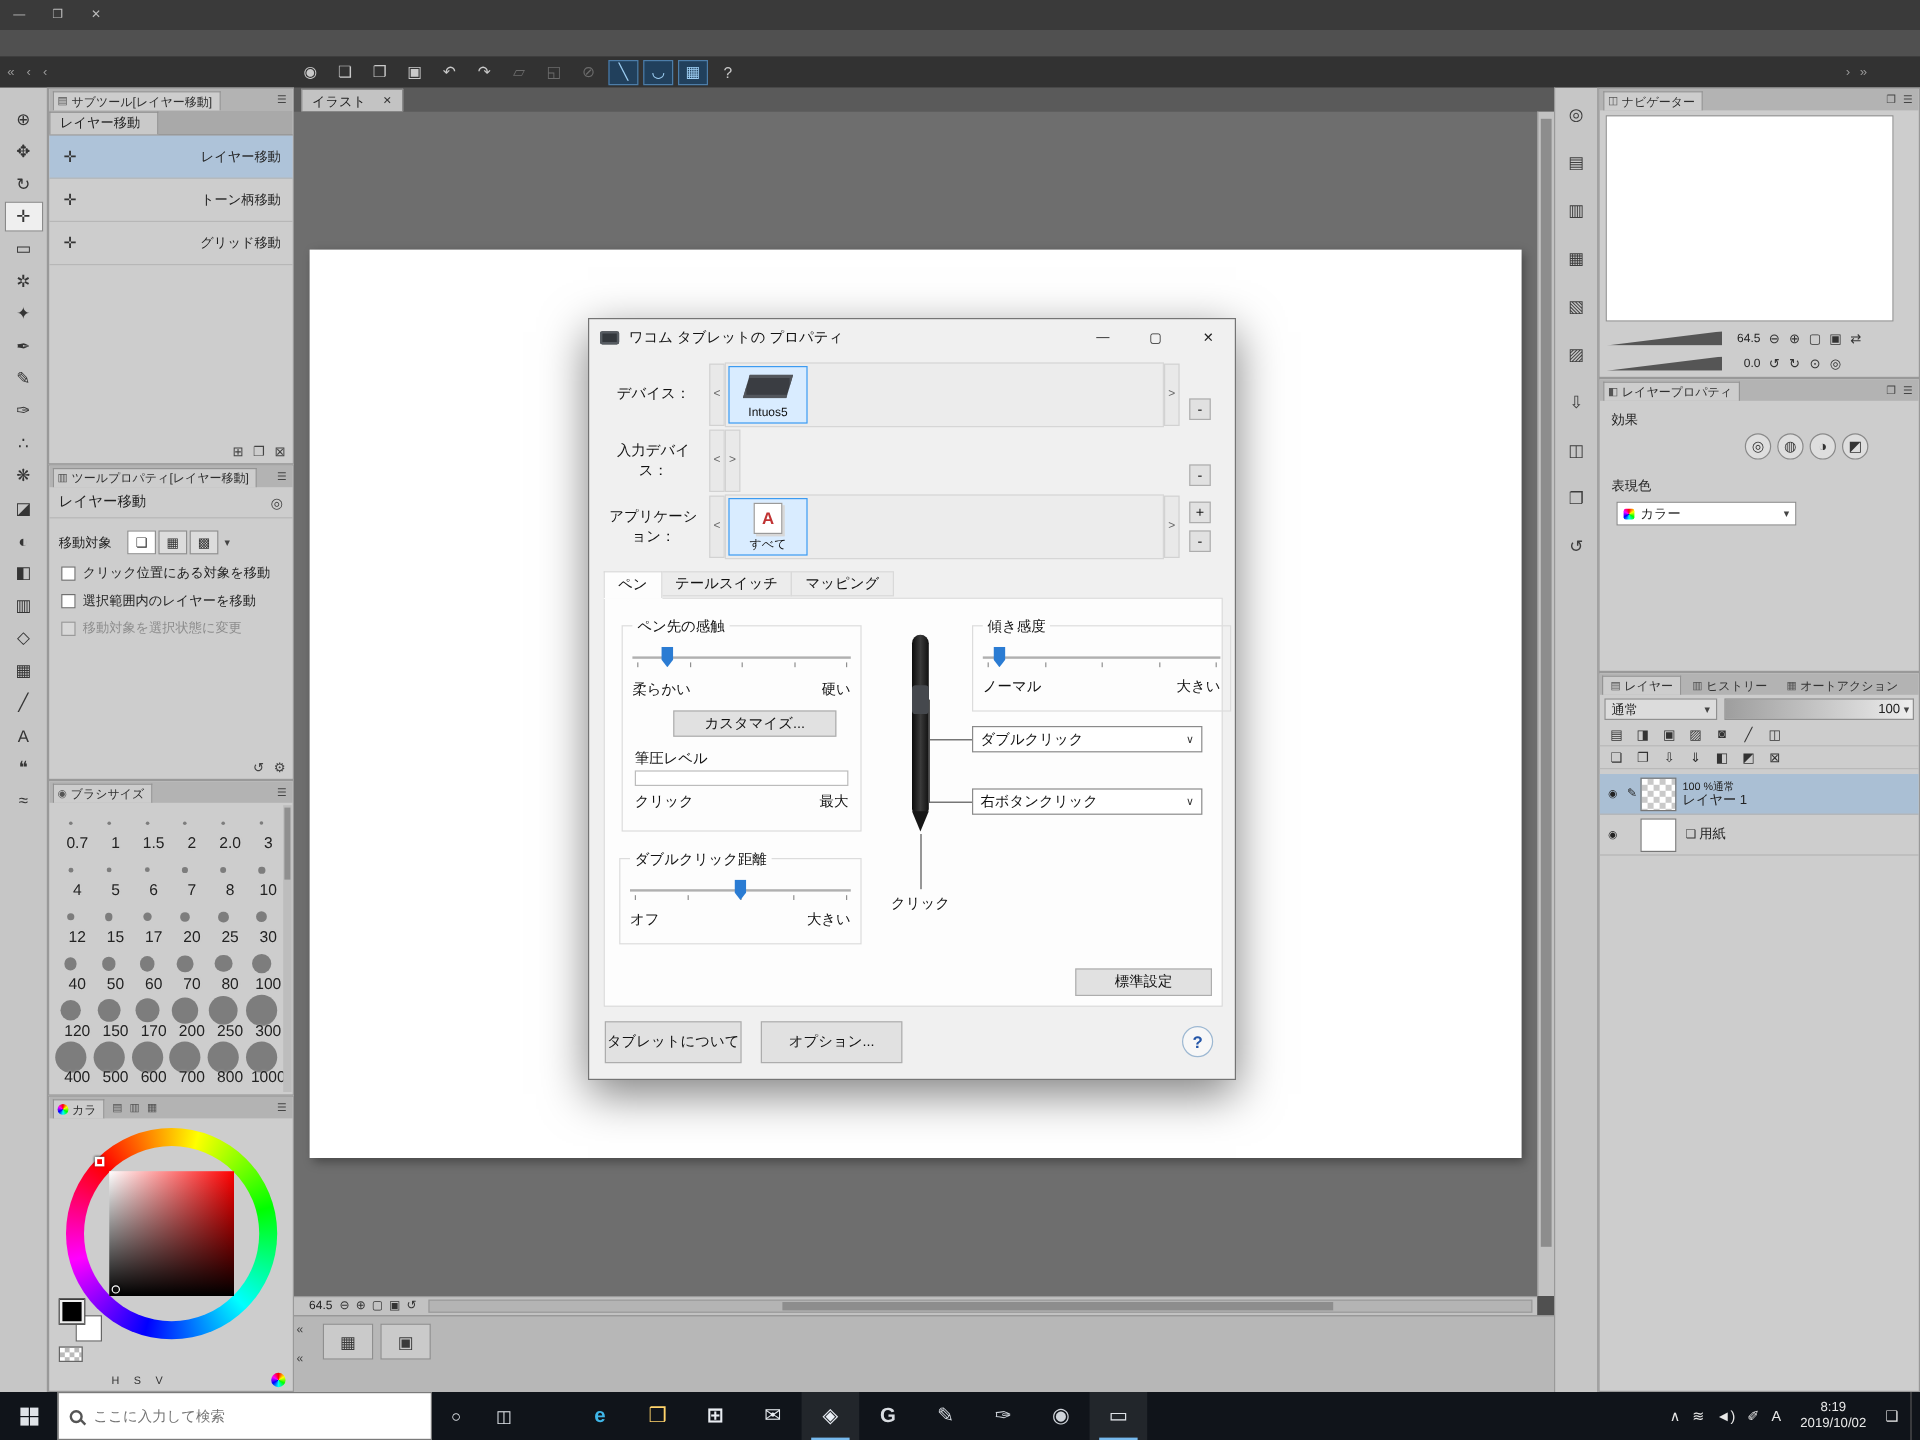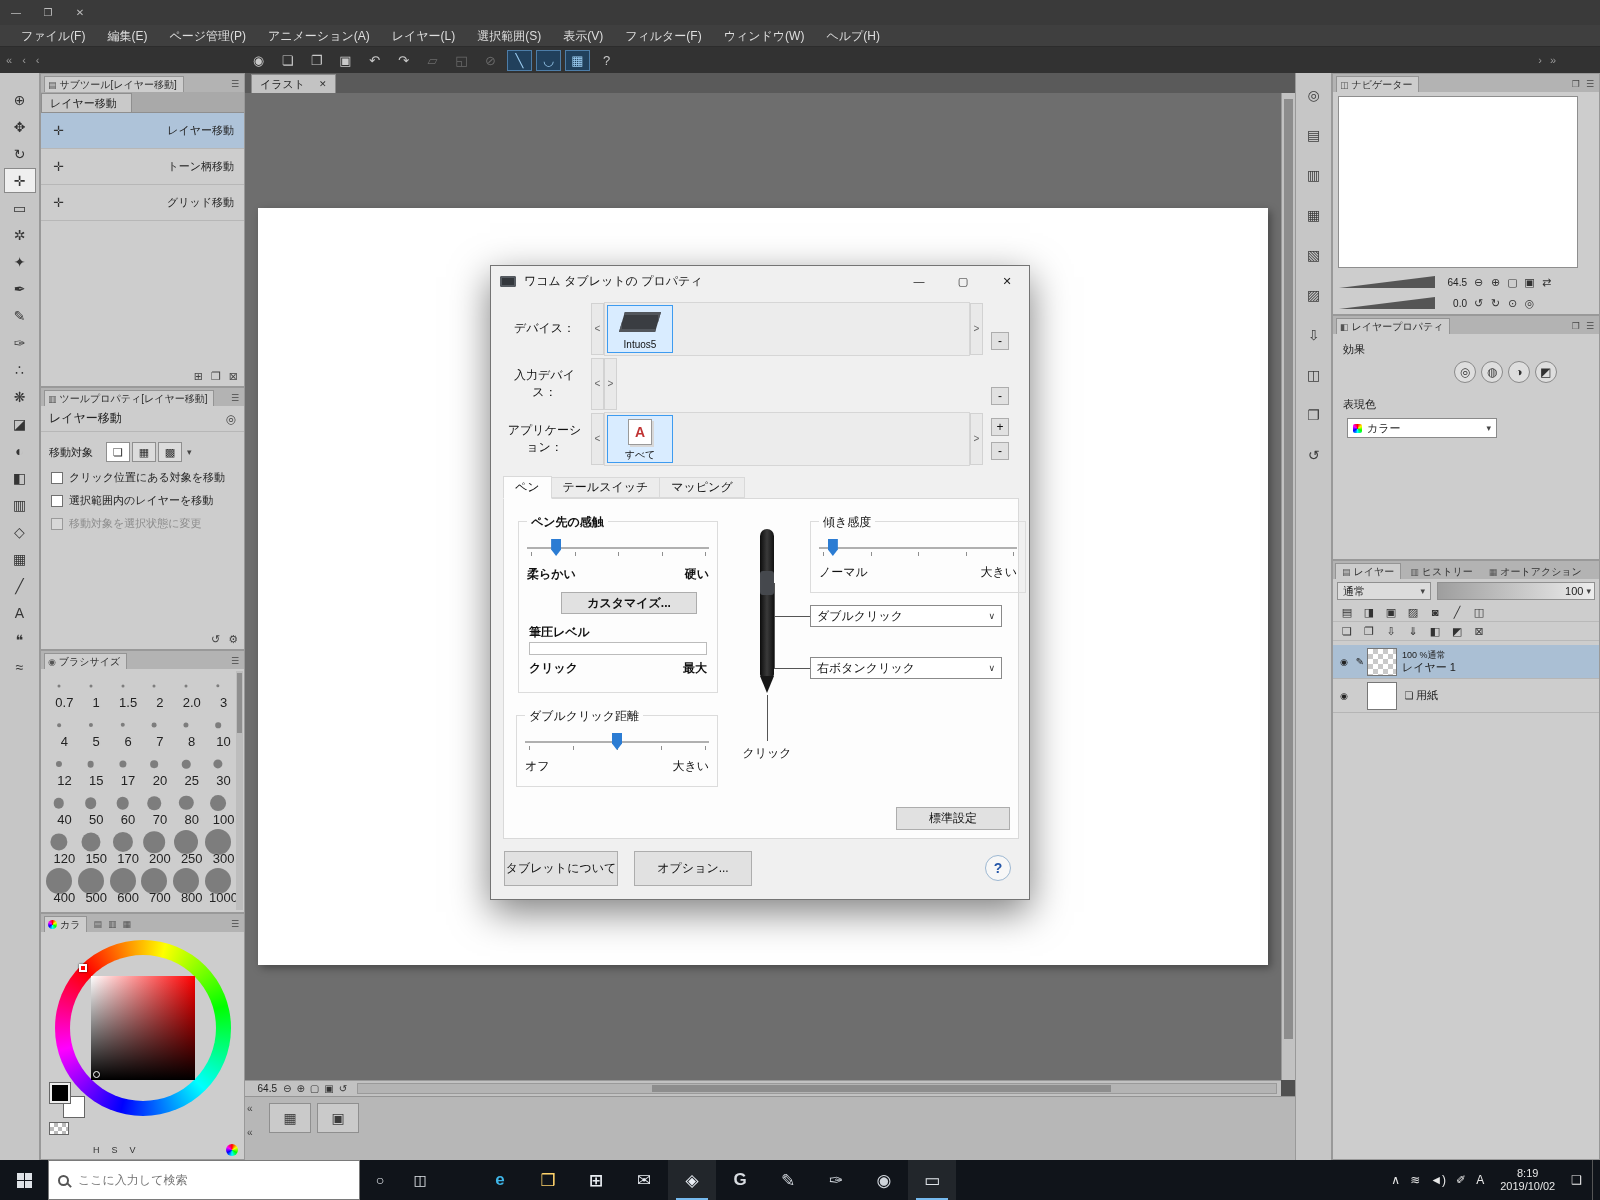--- a/index.html
+++ b/index.html
@@ -155,27 +155,27 @@
 .wtile{width:66px;height:48px;display:flex;flex-direction:column;align-items:center;justify-content:flex-end;border:1px solid transparent;padding-bottom:1px;}
 .wtile.selected{background:#d9ecff;border-color:#3d9bf0;}
 .wic{flex:1;display:flex;align-items:center;justify-content:center;width:100%;}
 .wcap{font-size:10px;line-height:12px;white-space:nowrap;}
 .ic-tablet{width:42px;height:20px;background:#3a3d42;clip-path:polygon(14% 0,100% 0,86% 100%,0 100%);box-shadow:inset 0 0 0 3px #52565c;}
 .ic-func{width:26px;height:26px;border-radius:50%;background:radial-gradient(circle,#777 0 26%,#23262a 30% 100%);}
 .ic-pen{width:32px;height:4px;background:#23262a;border-radius:2px;transform:rotate(-38deg);}
 .ic-all{width:24px;height:26px;background:#fff;border:1px solid #9a9a9a;display:flex;align-items:center;justify-content:center;font-weight:bold;color:#c03333;font-size:14px;box-shadow:2px 2px 0 #d8d8d8;}
 .wbtn-sm{position:absolute;left:500px;width:18px;height:18px;background:#e1e1e1;border:1px solid #adadad;display:flex;align-items:center;justify-content:center;font-size:12px;line-height:1;}
 .m1{top:66px;} .m2{top:121px;} .p3{top:152px;} .m3{top:176px;}
-.wtabs{position:absolute;left:12px;top:210px;display:flex;align-items:center;}
+.wtabs{position:absolute;left:12px;top:210px;display:flex;align-items:flex-start;}
 .wtab{height:21px;padding:0 11px;display:flex;align-items:center;background:#ececec;border:1px solid #d9d9d9;font-size:12px;margin-right:-1px;}
 .wtab.selected{background:#fdfdfd;height:23px;border-bottom-color:#fdfdfd;z-index:2;}
 .wpage{position:absolute;left:12px;top:232px;width:516px;height:341px;background:#fdfdfd;border:1px solid #d9d9d9;}
 .wgroup{position:absolute;border:1px solid #dcdcdc;}
 .glabel{position:absolute;top:-8px;left:8px;background:#fdfdfd;padding:0 4px;font-size:12px;}
-.g-penfeel{left:14px;top:22px;width:200px;height:172px;font-weight:bold;}
+.g-penfeel{left:14px;top:22px;width:200px;height:172px;}
 .g-dbl{left:12px;top:216px;width:202px;height:72px;}
 .g-tilt{left:306px;top:22px;width:216px;height:72px;}
 .slider{position:absolute;left:8px;right:8px;top:16px;height:22px;}
 .strack{position:absolute;left:0;right:0;top:9px;height:2px;background:#b0b0b0;}
 .ticks{position:absolute;left:4px;right:4px;top:14px;height:4px;}
 .ticks i{position:absolute;width:1px;height:4px;background:#8f8f8f;}
 .ticks i:nth-child(1){left:0;} .ticks i:nth-child(2){left:25%;} .ticks i:nth-child(3){left:50%;} .ticks i:nth-child(4){left:75%;} .ticks i:nth-child(5){left:100%;}
 .shandle{position:absolute;top:1px;width:10px;height:17px;background:#2b7cd3;clip-path:polygon(0 0,100% 0,100% 62%,50% 100%,0 62%);}
 .s-penfeel .shandle{left:calc(16% - 5px);}
 .s-dbl .shandle{left:calc(50% - 5px);}
@@ -231,33 +231,20 @@
 <div class="screen">
 
   <div class="titlebar">
     <div class="win-controls">
       <div>—</div>
       <div>❐</div>
       <div>✕</div>
     </div>
   </div>
 
-  <div class="menubar">
-
-  <div class="menu-item">ファイル(F)</div>
-      <div class="menu-item">編集(E)</div>
-      <div class="menu-item">ページ管理(P)</div>
-      <div class="menu-item">アニメーション(A)</div>
-      <div class="menu-item">レイヤー(L)</div>
-      <div class="menu-item">選択範囲(S)</div>
-      <div class="menu-item">表示(V)</div>
-      <div class="menu-item">フィルター(F)</div>
-      <div class="menu-item">ウィンドウ(W)</div>
-      <div class="menu-item">ヘルプ(H)</div>
-    </div>
 
   <div class="toolbar">
     <div class="tb-left">
 
     <span class="tbl">«</span>
         <span class="tbl">‹</span>
         <span class="tbl">‹</span>
       </div>
     <div class="tb-icons">
 

